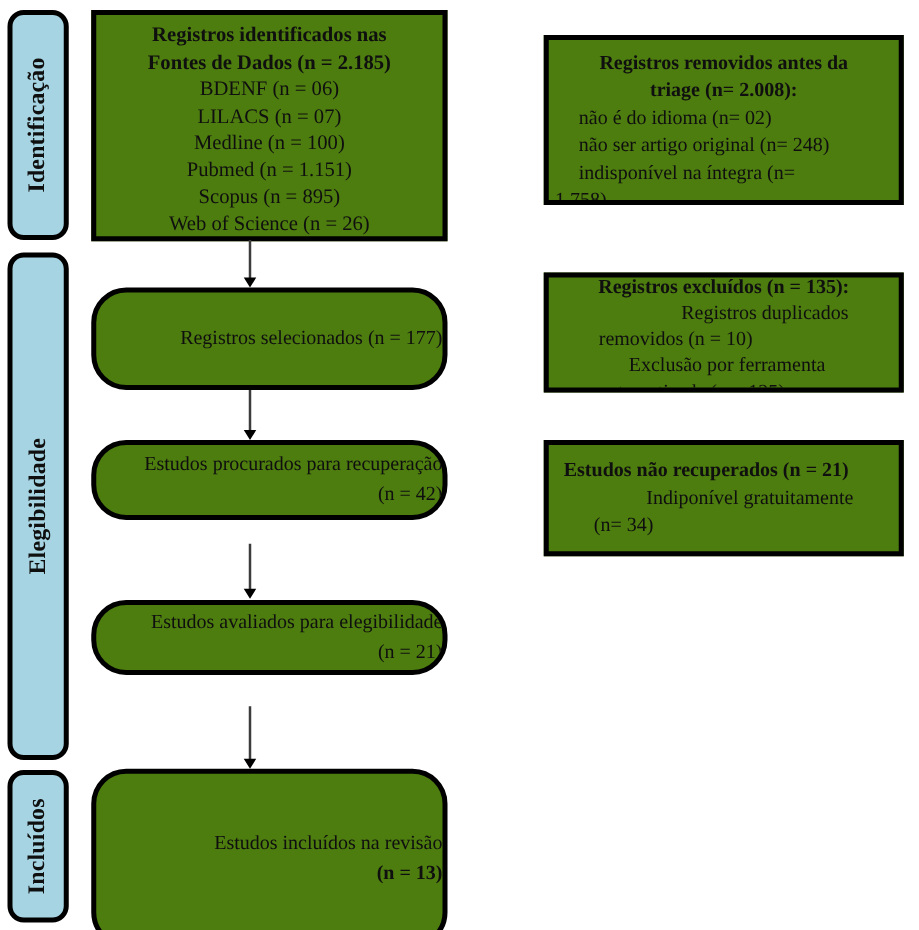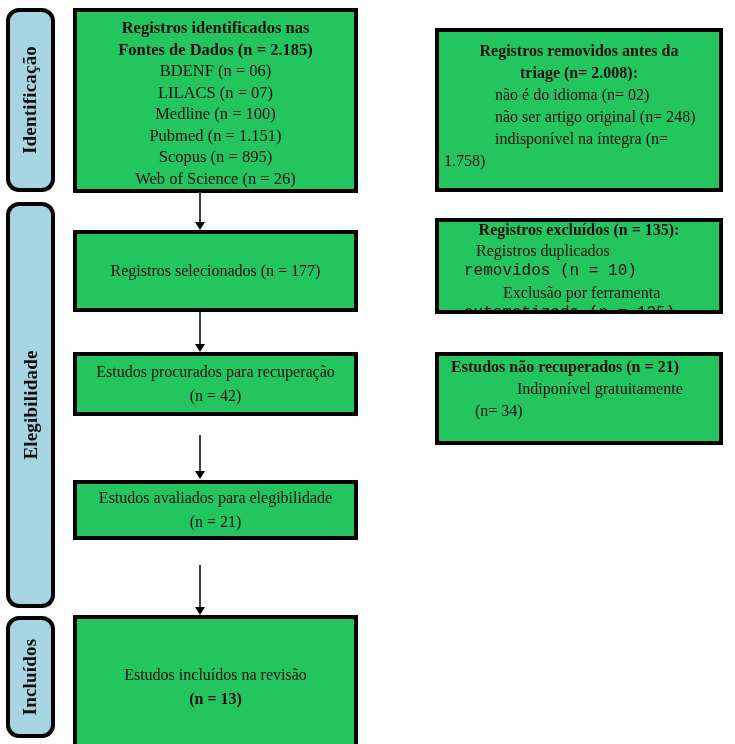--- a/index.html
+++ b/index.html
@@ -18,52 +18,52 @@
   .s1 { top:8px;   height:184px; }
   .s2 { top:202px; height:406px; }
   .s3 { top:616px; height:122px; }
   .vtext {
     transform:rotate(-90deg); white-space:nowrap;
     font-weight:700; font-size:19px; letter-spacing:0.2px;
   }
 
   
   .box {
-    position:absolute; background:#22c55e; border:4px solid #000;
+    position:absolute; background:#4d7c0f; border:4px solid #000;
     box-sizing:border-box; font-size:16px; overflow:hidden;
   }
   .bold { font-weight:700; }
   .center {
     display:flex; flex-direction:column; justify-content:center;
-    text-align:center; line-height:24px;
+    text-align:right; line-height:24px;border-radius:28px;
   }
 
   .l { left:73px; width:285px; }
   .l1 { top:8px;   height:185px; text-align:center; line-height:21.5px; padding-top:5px; font-size:16.5px; }
   .l2 { top:230px; height:82px;  }
   .l3 { top:352px; height:64px;  }
   .l4 { top:480px; height:60px;  }
   .l5 { top:615px; height:143px; }
 
   .r { left:435px; width:288px; line-height:22px; }
-  .r1 { top:28px;  height:164px; padding-top:8px; }
+  .r1 { top:28px;  height:136px; padding-top:8px; }
   .r2 { top:218px; height:96px; line-height:21px; }
   .r2 .clip { margin-top:-3px; }
-  .r3 { top:352px; height:93px;  }
+  .r3 { top:352px; height:93px;  padding-top:10px; }
   .r4 { top:468px; height:102px; }
   .r4 .clip { margin-top:-2px; }
 
   .tc   { text-align:center; }
   .pl5  { padding-left:5px; }
   .pl12 { padding-left:12px; }
-  .pl30 { padding-left:25px;font-family:Liberation Mono, monospace; }
+  .pl30 { padding-left:40px; }
   .pl36 { padding-left:36px; }
-  .pl46 { padding-left:56px; }
+  .pl46 { padding-left:24px; }
   .pl50 { padding-left:50px;margin-left:14px; }
-  .pl75 { padding-left:37px; }
+  .pl75 { padding-left:106px; }
   .pl78 { padding-left:78px; }
 
   
   .arrow { position:absolute; left:194px; width:12px; }
   .a1 { top:192px; height:38px; }
   .a2 { top:312px; height:40px; }
   .a3 { top:435px; height:44px; }
   .a4 { top:565px; height:50px; }
   .shaft {
     position:absolute; left:5px; top:0; width:2px;

